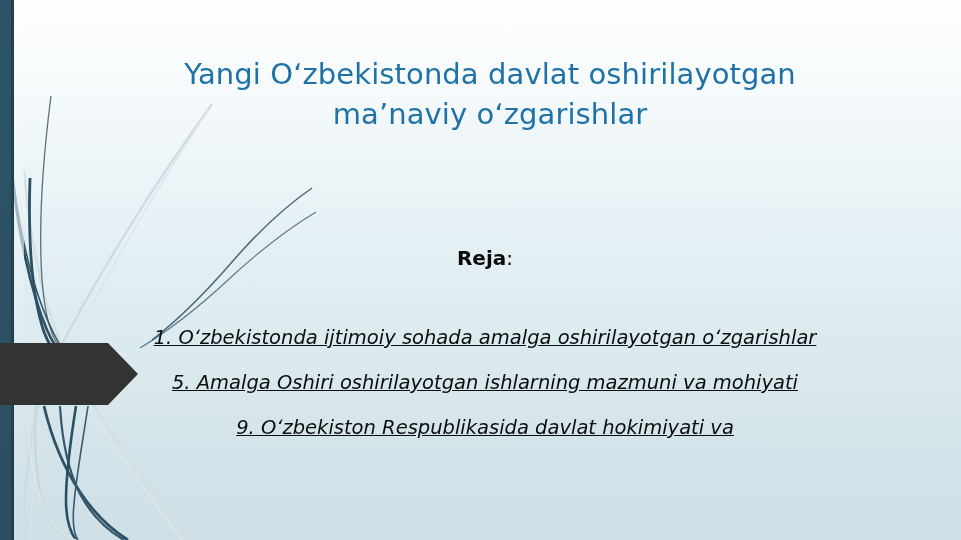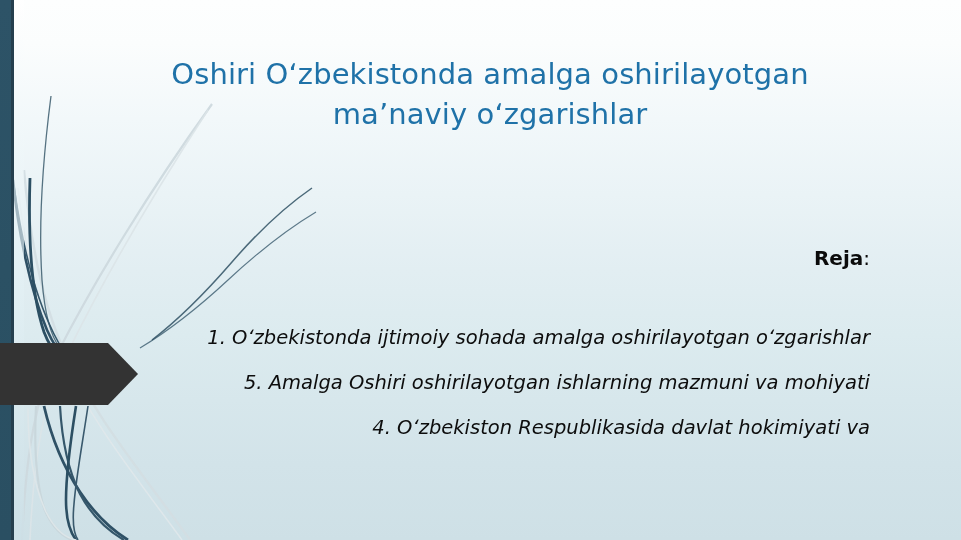--- a/index.html
+++ b/index.html
@@ -90,41 +90,42 @@
     letter-spacing: 0.1px;
     white-space: pre-line;
   }
 
   
   .body-block {
     position: absolute;
     left: 100px;
     top: 245px;
     width: 770px;
-    text-align: right;
+    text-align: center;
     color: #111111;
   }
   .reja {
     font-size: 20px;
     line-height: 26px;
     color: #0b0b0b;
     margin-bottom: 44px;
   }
   .reja b {
     font-weight: bold;
   }
   .reja .colon {
     font-weight: 400;
   }
   .item {
     font-size: 19.5px;
     line-height: 45px;
     font-style: italic;
     color: #0d0d0d;
     white-space: pre-line;
+    text-decoration: underline;
   }
 </style>
 </head>
 <body>
 
 <div id="slide">
 
   <svg class="strands" viewBox="0 0 961 540" xmlns="http://www.w3.org/2000/svg">
 
     <path d="M 212 104 C 150 190 95 280 58 352 C 36 396 26 450 22 540" fill="none" stroke="#cdd9de" stroke-width="2.2" opacity="0.95"></path>
@@ -148,22 +149,22 @@
   </svg>
 
   <div class="left-band-light"></div>
   <div class="left-bar"></div>
   <div class="left-seam"></div>
 
   <svg class="chevron" viewBox="0 0 138 62" xmlns="http://www.w3.org/2000/svg">
     <polygon points="0,0 108,0 138,31 108,62 0,62" fill="#333333"></polygon>
   </svg>
 
-  <div class="title">Oshiri Oʻzbekistonda amalga oshirilayotgan ma’naviy oʻzgarishlar</div>
+  <div class="title">Yangi Oʻzbekistonda davlat oshirilayotgan ma’naviy oʻzgarishlar</div>
 
   <div class="body-block">
     <div class="reja"><b>Reja</b><span class="colon">:</span></div>
     <div class="item">1. Oʻzbekistonda ijtimoiy sohada amalga oshirilayotgan oʻzgarishlar</div>
     <div class="item">5. Amalga Oshiri oshirilayotgan ishlarning mazmuni va mohiyati</div>
-    <div class="item">4. Oʻzbekiston Respublikasida davlat hokimiyati va</div>
+    <div class="item">9. Oʻzbekiston Respublikasida davlat hokimiyati va</div>
   </div>
 
 </div>
 
 </body></html>

